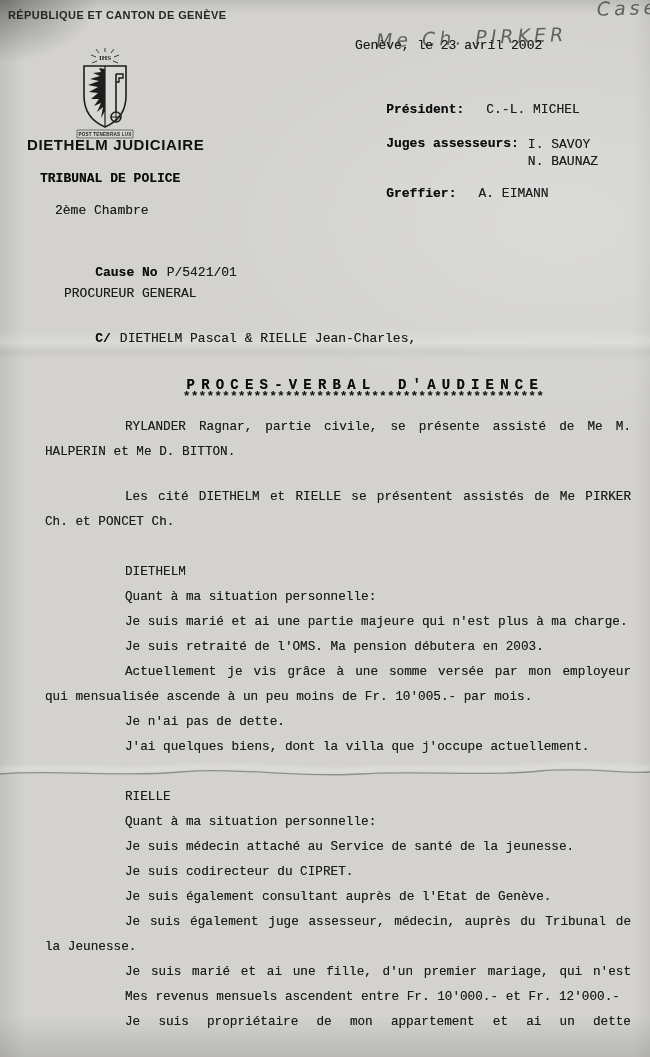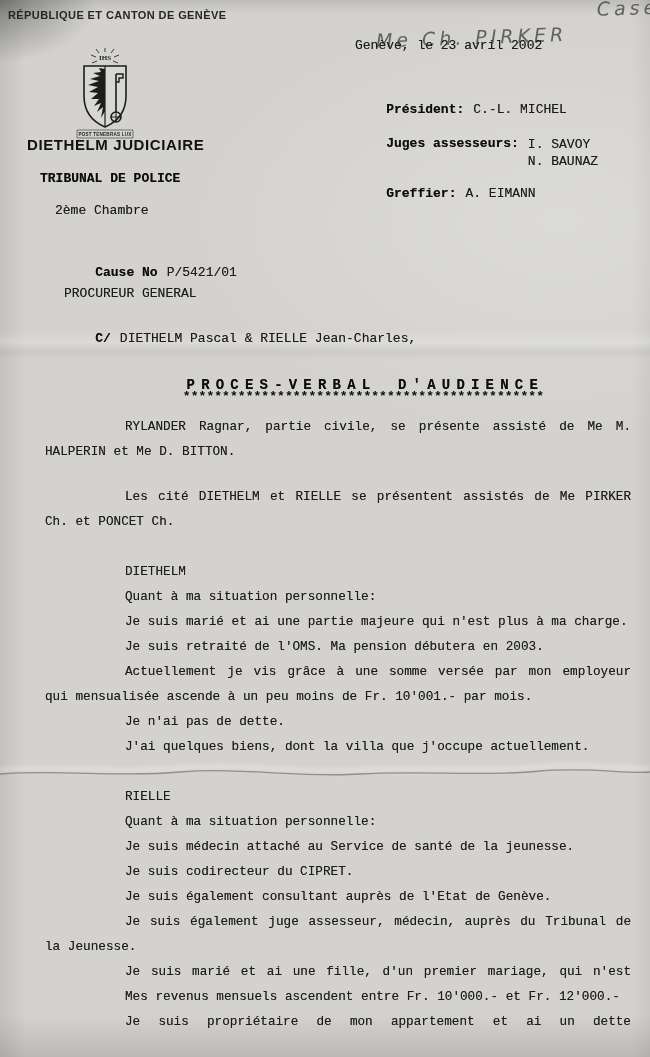--- a/index.html
+++ b/index.html
@@ -32,21 +32,21 @@
   .handwrite .hw2{position:absolute;left:262px;top:-2px;}
 
   .canton{top:9px;left:8px;font-size:11px;font-weight:700;letter-spacing:.4px;color:#262626;}
   .arms{top:48px;left:72px;}
   .institution{top:136px;left:27px;font-size:15px;font-weight:700;letter-spacing:.6px;color:#111;}
   .court{top:171px;left:40px;font-size:13px;}
   .chamber{top:203px;left:55px;font-size:13px;}
 
   .rcol{left:355px;font-size:13px;white-space:pre;}
   .rcol .lbl{font-weight:700;color:#0c0c0c;}
-  .rcol .val{margin-left:9px;}
+  .rcol .val{margin-left:22px;}
   .vcol{display:inline-block;vertical-align:top;margin-left:9px;line-height:17px;}
 
   .caserow{left:64px;font-size:13px;white-space:pre;}
   .caserow .val{margin-left:9px;}
 
   .title-wrap{top:377px;left:168px;width:376px;text-align:right;color:#0c0c0c;}
   .title-txt{font-size:14px;font-weight:700;letter-spacing:6.2px;word-spacing:7px;white-space:pre;}
   .title-und{font-size:13px;font-weight:700;letter-spacing:.05px;margin-top:-4px;white-space:pre;}
 
   .bodyblock{top:414px;left:45px;width:586px;font-size:12.7px;}
@@ -131,21 +131,21 @@
   <div class="abs bodyblock ink">
     <div class="ln in j">RYLANDER Ragnar, partie civile, se présente assisté de Me M.</div>
     <div class="ln">HALPERIN et Me D. BITTON.</div>
     <div class="ln in j g20">Les cité DIETHELM et RIELLE se présentent assistés de Me PIRKER</div>
     <div class="ln">Ch. et PONCET Ch.</div>
     <div class="ln in g25">DIETHELM</div>
     <div class="ln in">Quant à ma situation personnelle:</div>
     <div class="ln in">Je suis marié et ai une partie majeure qui n'est plus à ma charge.</div>
     <div class="ln in">Je suis retraité de l'OMS. Ma pension débutera en 2003.</div>
     <div class="ln in j">Actuellement je vis grâce à une somme versée par mon employeur</div>
-    <div class="ln">qui mensualisée ascende à un peu moins de Fr. 10'001.- par mois.</div>
+    <div class="ln">qui mensualisée ascende à un peu moins de Fr. 10'005.- par mois.</div>
     <div class="ln in">Je n'ai pas de dette.</div>
     <div class="ln in">J'ai quelques biens, dont la villa que j'occupe actuellement.</div>
     <div class="ln in g25">RIELLE</div>
     <div class="ln in">Quant à ma situation personnelle:</div>
     <div class="ln in">Je suis médecin attaché au Service de santé de la jeunesse.</div>
     <div class="ln in">Je suis codirecteur du CIPRET.</div>
     <div class="ln in">Je suis également consultant auprès de l'Etat de Genève.</div>
     <div class="ln in j">Je suis également juge assesseur, médecin, auprès du Tribunal de</div>
     <div class="ln">la Jeunesse.</div>
     <div class="ln in j">Je suis marié et ai une fille, d'un premier mariage, qui n'est</div>

